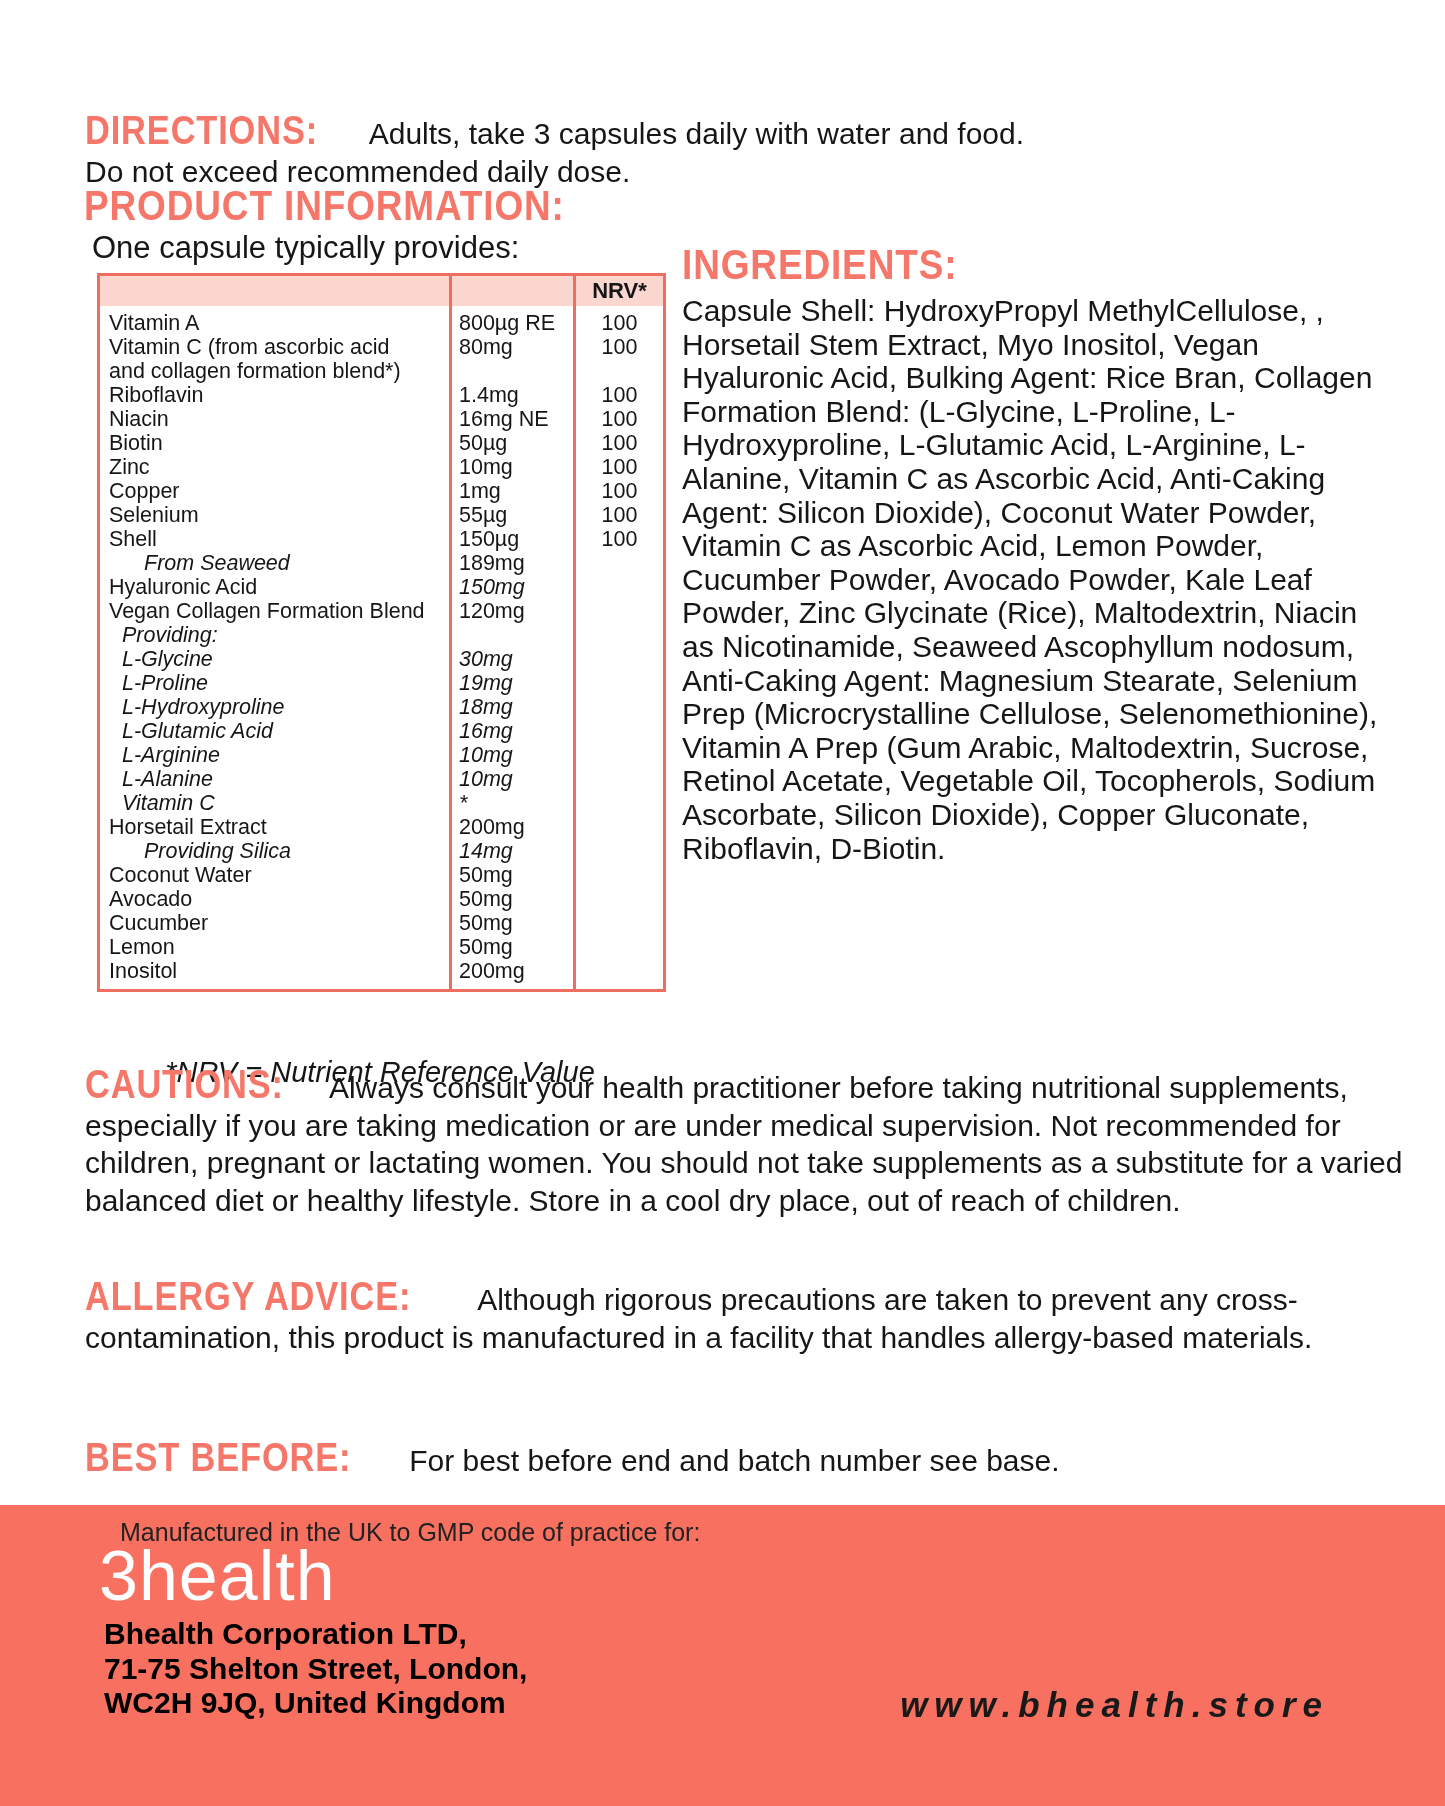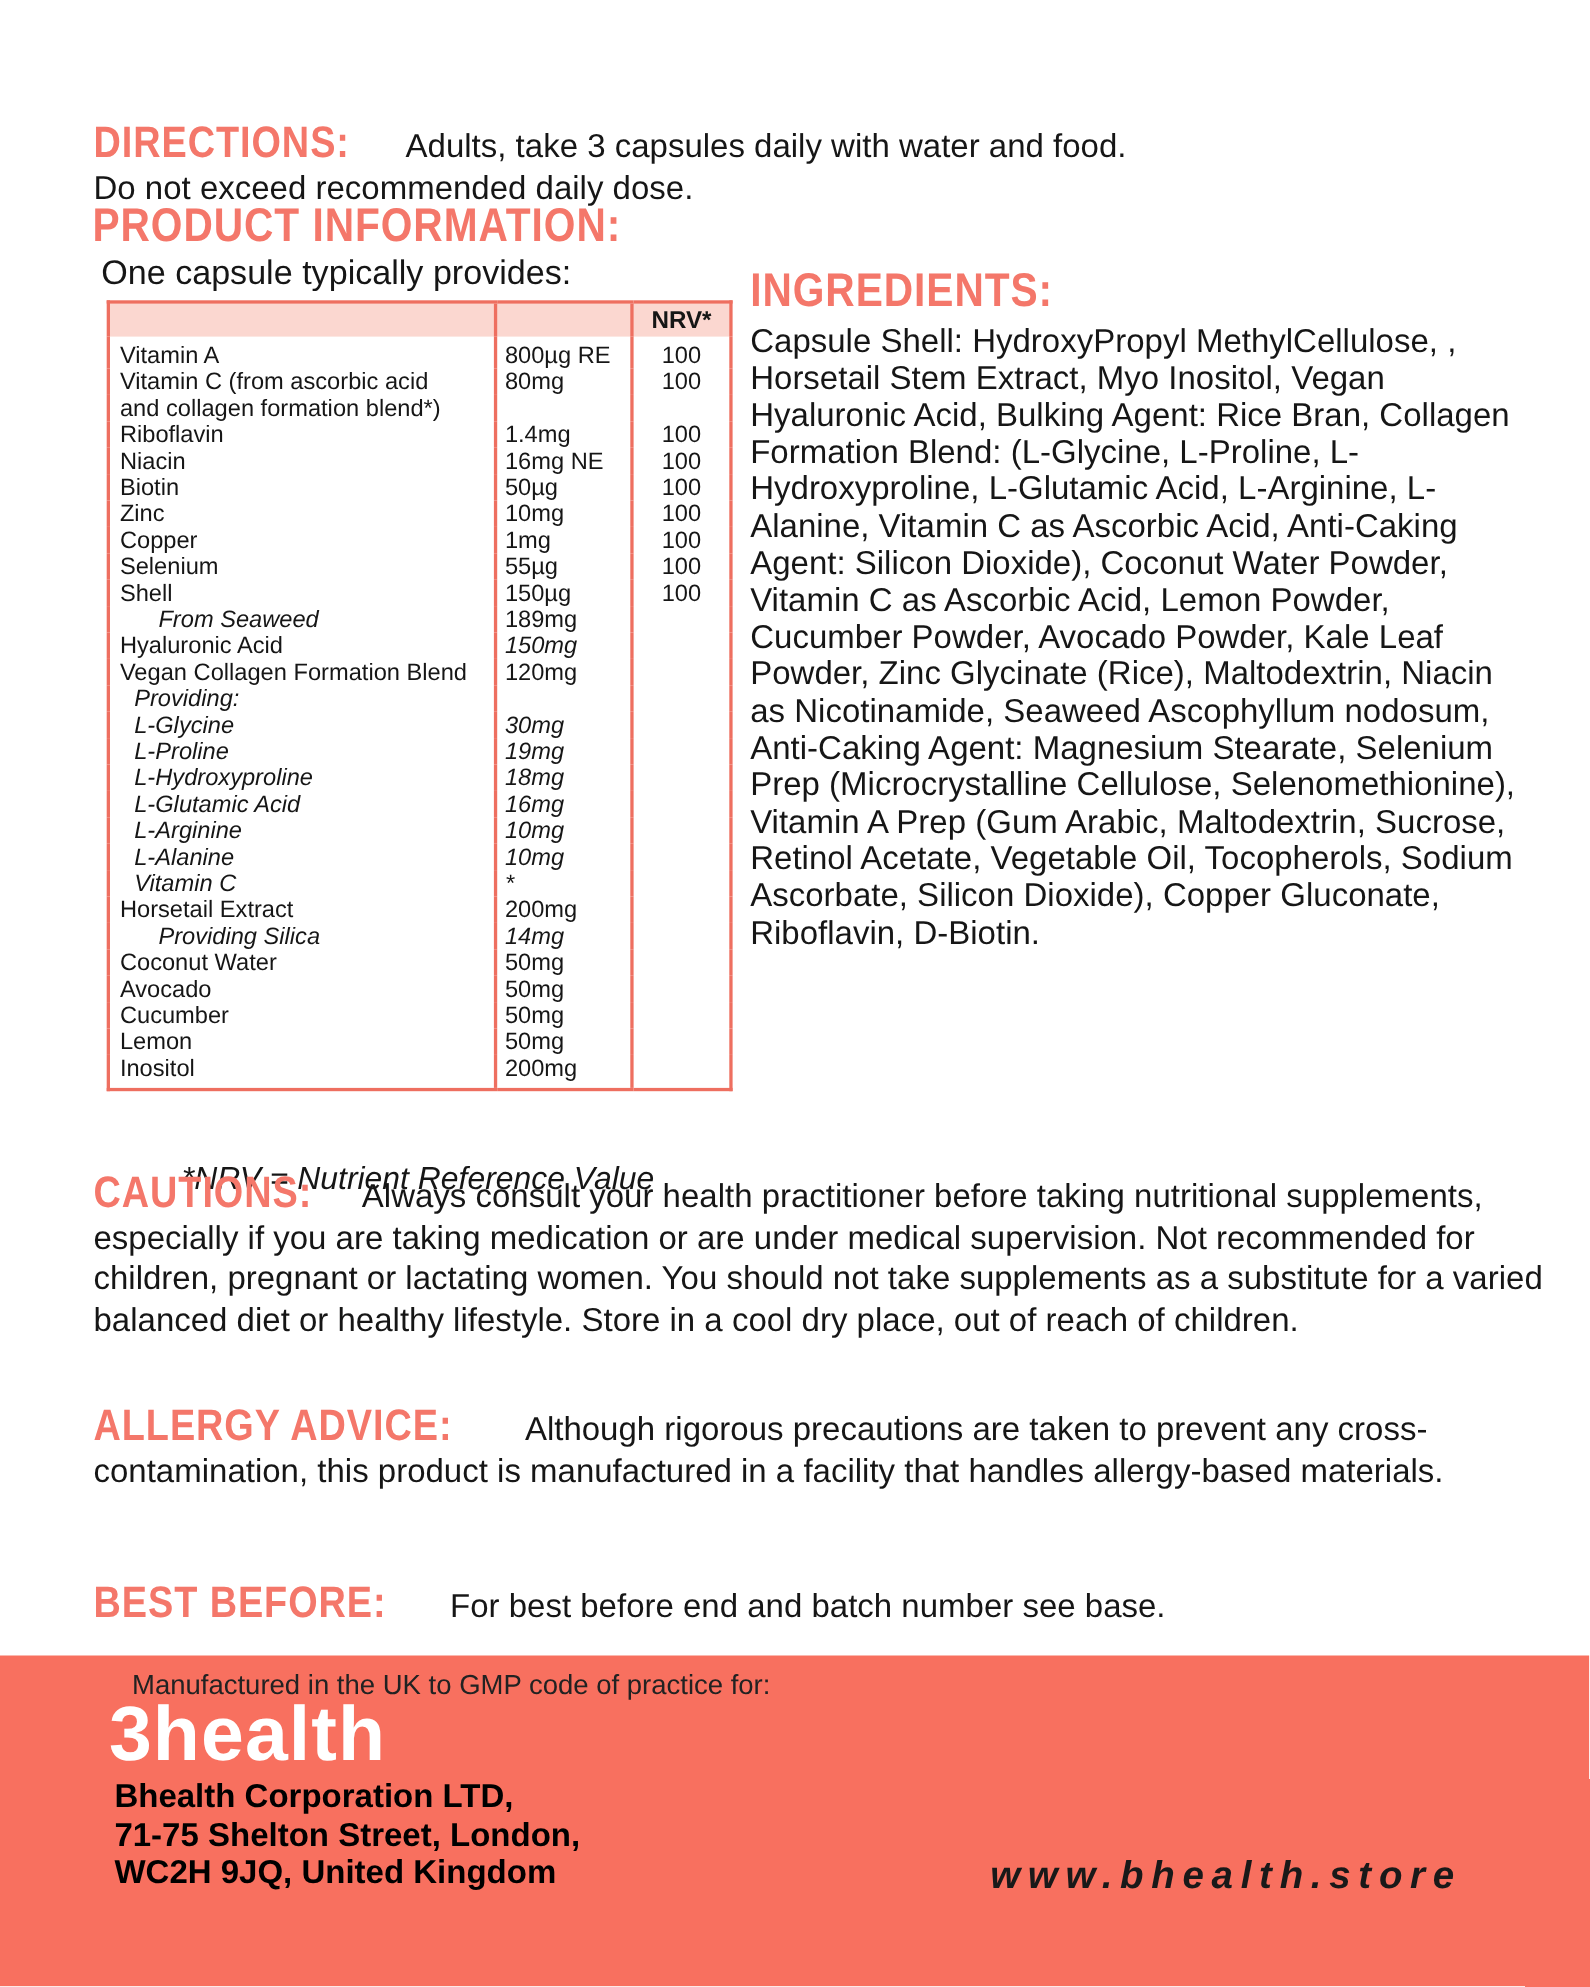--- a/index.html
+++ b/index.html
@@ -50,21 +50,21 @@
   #ingredients h2{margin:0; line-height:1;}
   #ingredients p{margin:8px 0 0 0; font-size:30px; line-height:33.6px;}
   #cautions{top:1064px; left:85px; width:1325px; margin:0;}
   #allergy{top:1276px; left:85px; width:1325px; margin:0;}
   #best-before{top:1437px; left:85px; width:1325px; margin:0;}
   
   footer{position:absolute; top:1505px; left:0; width:1445px; height:301px;
     background:var(--footer-bg,#F8705F);}
   #gmp-line{top:13px; left:120px; font-size:25px; color:#222222; margin:0;}
   #logo{top:36px; left:99px; font-size:70px; color:var(--logo-color,#ffffff);
-    letter-spacing:1px; font-weight:700; margin:0; line-height:1;}
+    letter-spacing:1px; font-weight:400; margin:0; line-height:1;}
   #address{top:112px; left:104px; font-size:30px; line-height:34.5px;
     font-weight:700; color:#000000; margin:0;}
   #website{top:180px; right:116px; font-size:35px; font-weight:700;
     font-style:italic; letter-spacing:7px; color:#191919; margin:0;}
 </style>
 </head>
 <body>
 
 <div class="page">
 

